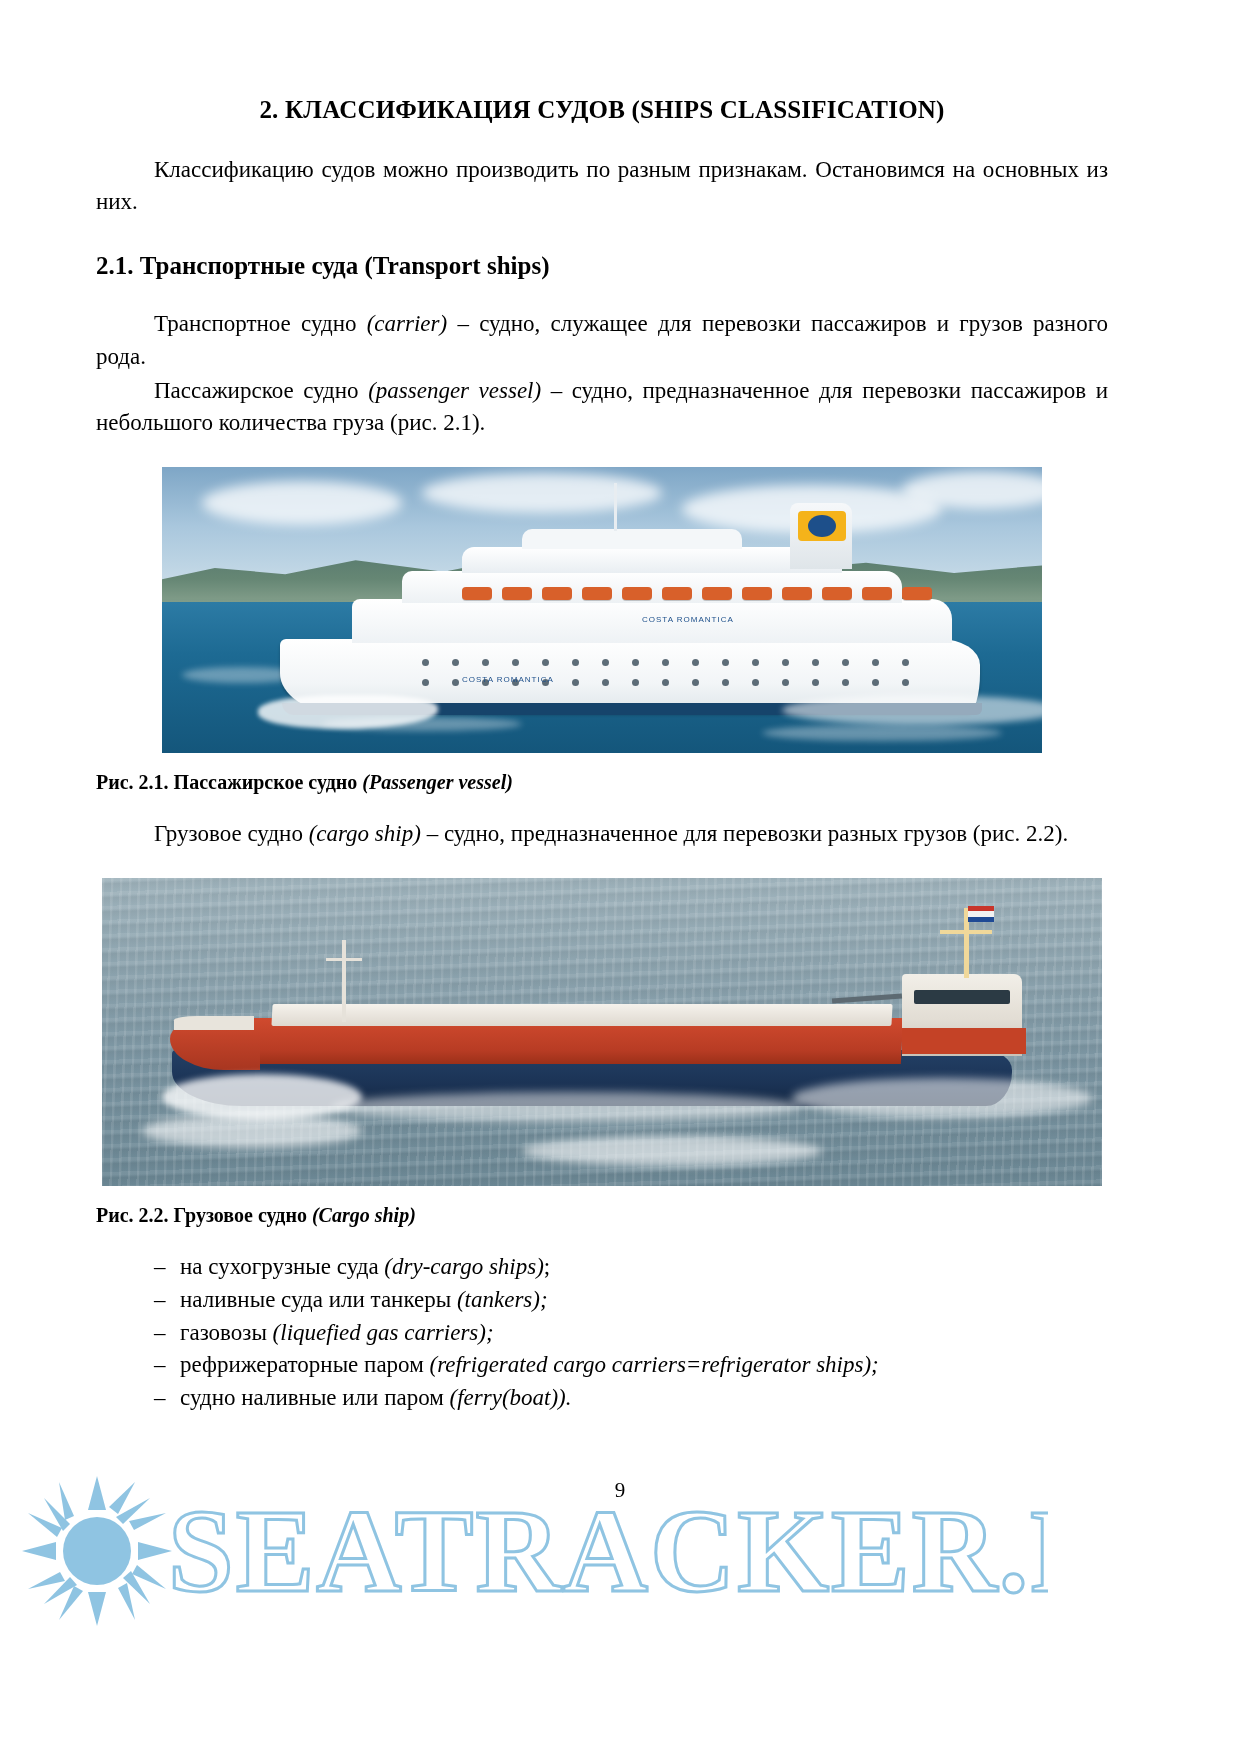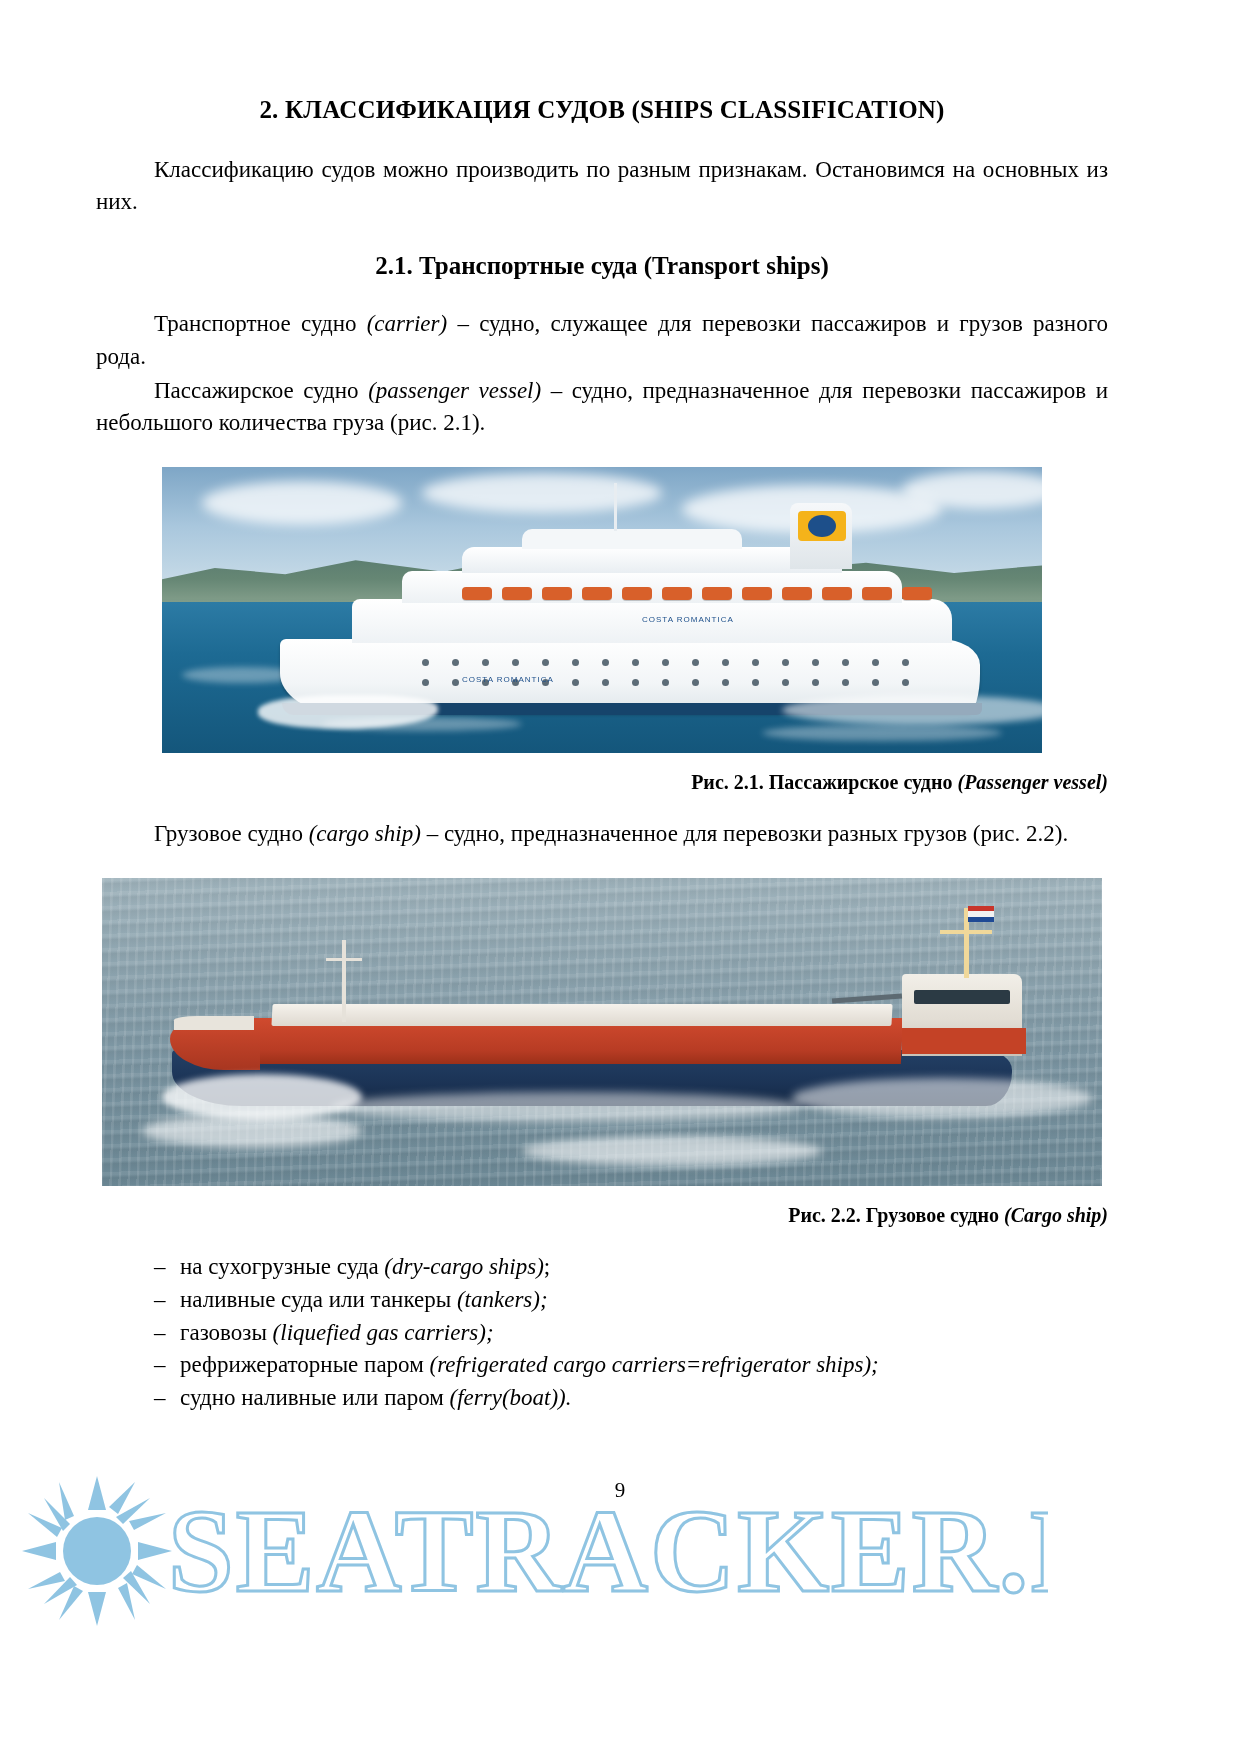--- a/index.html
+++ b/index.html
@@ -26,42 +26,42 @@
   h1.doc-title {
     font-size: 25px;
     font-weight: bold;
     text-align: center;
     margin: 0 0 30px 0;
     letter-spacing: 0.2px;
   }
   h2.sub-title {
     font-size: 25px;
     font-weight: bold;
-    text-align: center;
+    text-align: left;
     margin: 34px 0 28px 0;
   }
   p.body-par {
     font-size: 23px;
     line-height: 1.40;
     text-align: justify;
     text-justify: inter-word;
     margin: 0 0 2px 0;
     text-indent: 58px;
   }
   p.body-par.tight {
     margin-bottom: 0;
   }
   .fig-wrap {
     text-align: center;
     margin: 28px 0 0 0;
   }
   .caption {
     font-size: 20px;
     font-weight: bold;
-    text-align: right;
+    text-align: left;
     margin: 18px 0 24px 0;
   }
   .caption em {
     font-style: italic;
   }
   em {
     font-style: italic;
     margin-top: 12px;
   }
   ul.list {

